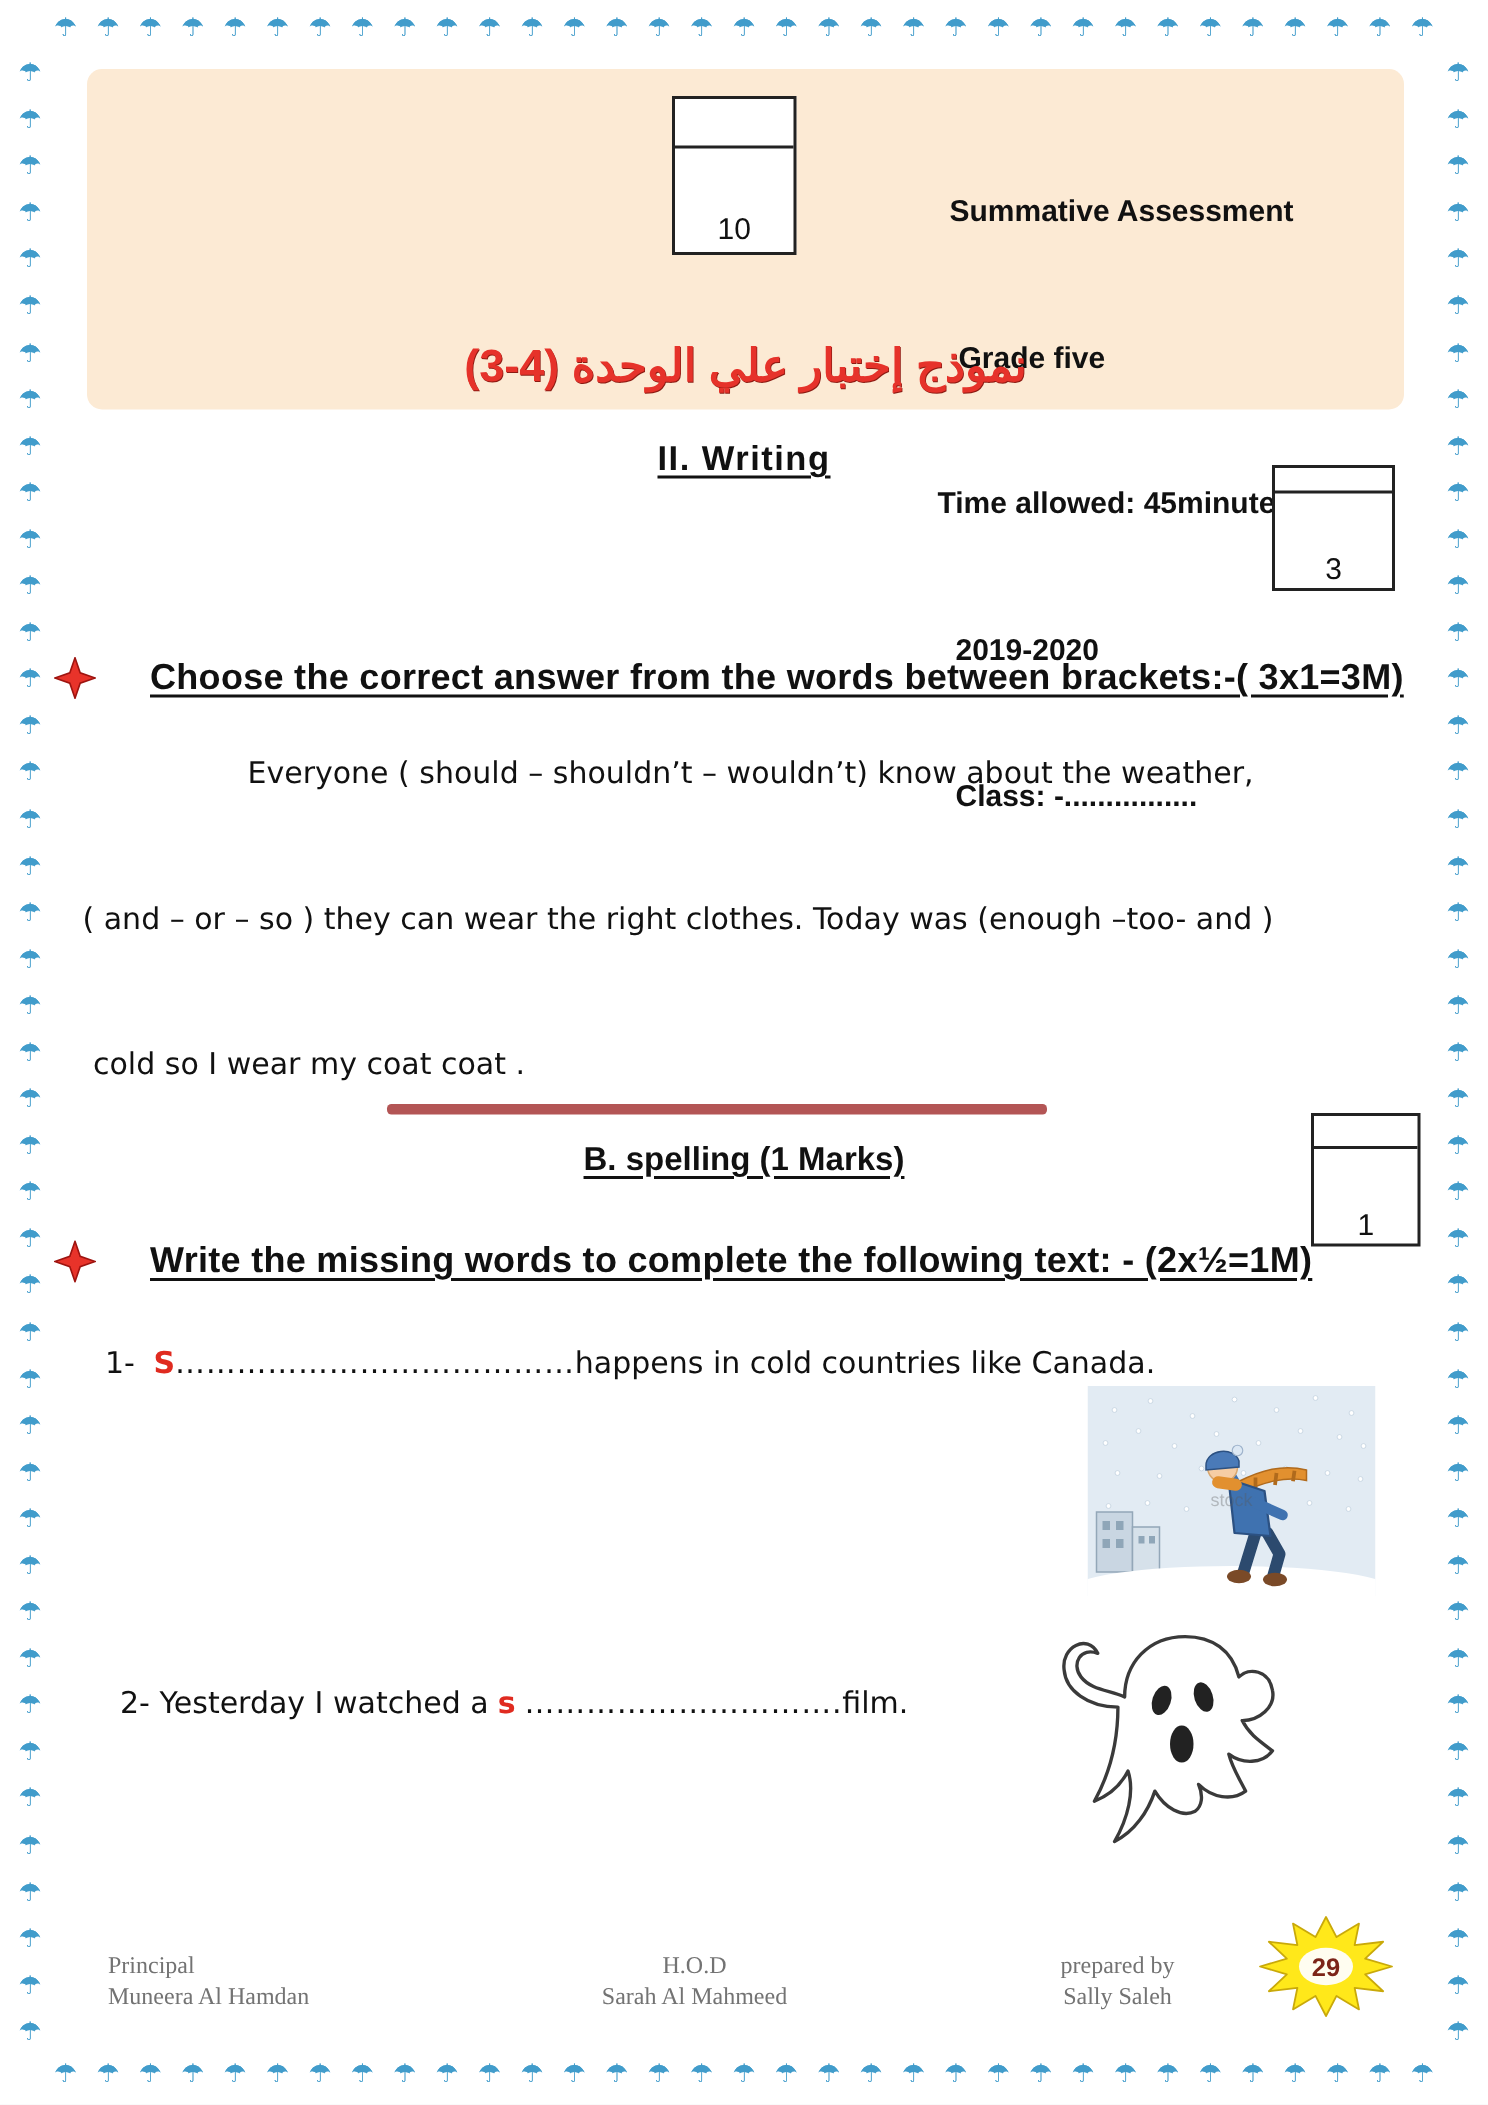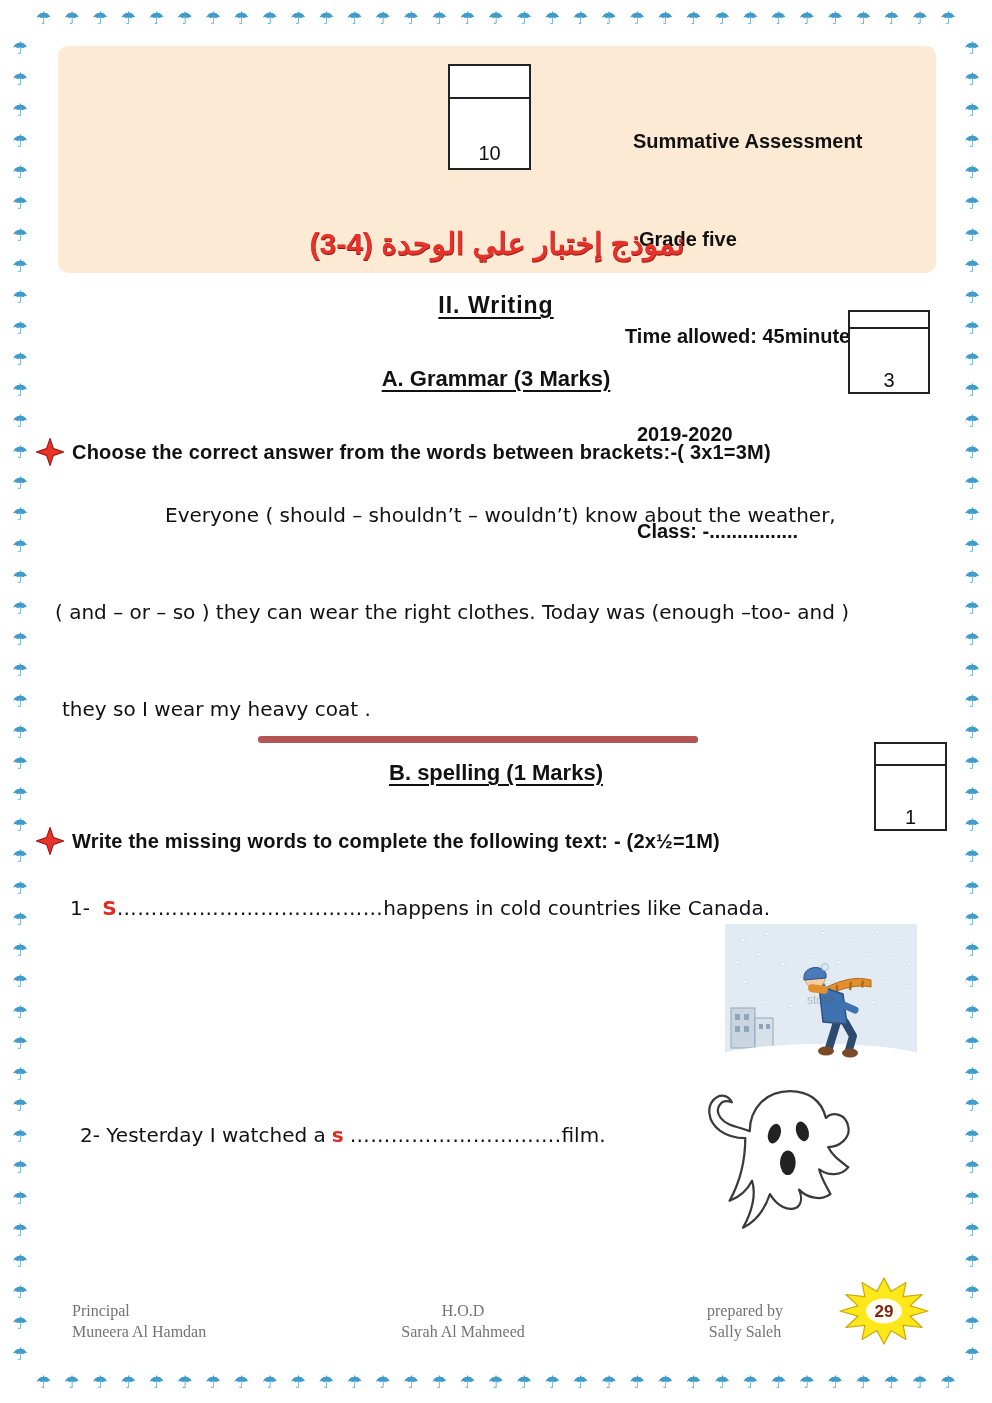--- a/index.html
+++ b/index.html
@@ -36,21 +36,21 @@
     text-decoration:underline; text-decoration-thickness:2px; text-underline-offset:4px; }
   .writing-title { top:292px; font-size:23px; letter-spacing:1px; }
   .grammar-title { top:366px; font-size:22px; }
   .spelling-title { top:760px; font-size:22px; }
 
   .grammar-score { left:848px; top:310px; width:82px; height:84px; }
   .spelling-score { left:874px; top:742px; width:73px; height:89px; }
 
   .instr-row { position:absolute; left:36px; display:flex; align-items:center; gap:8px; }
   .instr-1 { top:438px; } .instr-2 { top:827px; }
-  .instr-text { font-size:20px; font-weight:700; text-decoration-thickness:2px; text-underline-offset:4px; letter-spacing:0.2px; }
+  .instr-text { font-size:24px; font-weight:700; text-decoration:underline; text-decoration-thickness:2px; text-underline-offset:4px; letter-spacing:0.2px;margin-left:28px; }
 
   .para { position:absolute; font-family:"DejaVu Sans",sans-serif; font-size:20px; white-space:pre; }
   .g-line1 { top:503px; left:165px; }
   .g-line2 { top:600px; left:55px; }
   .g-line3 { top:697px; left:62px; }
 
   .divider { position:absolute; top:736px; left:258px; width:440px; height:7px; background:#b35555; border-radius:3px; }
 
   .q-line { position:absolute; font-family:"DejaVu Sans",sans-serif; font-size:20px; }
   .q1-line { top:896px; left:70px; }
@@ -253,32 +253,31 @@
     <div class="arabic-title" dir="rtl">نموذج إختبار علي الوحدة (4-3)</div>
   </div>
 
   <div class="center-title writing-title">II. Writing</div>
 
   <div class="score-box grammar-score">
     <div class="sb-top"></div>
     <div class="sb-bottom">3</div>
   </div>
 
-  <div class="center-title grammar-title">A. Grammar (3 Marks)</div>
 
   <div class="instr-row instr-1">
     <svg width="28" height="28" viewBox="0 0 26 26">
       <polygon points="13,0.5 16.2,9.8 25.5,13 16.2,16.2 13,25.5 9.8,16.2 0.5,13 9.8,9.8" fill="#e8332a" stroke="#9e1410" stroke-width="1"></polygon>
     </svg>
     <span class="instr-text">Choose the correct answer from the words between brackets:-( 3x1=3M)</span>
   </div>
 
   <div class="para g-line1">Everyone ( should – shouldn’t – wouldn’t) know about the weather,</div>
   <div class="para g-line2">( and – or – so ) they can wear the right clothes. Today was (enough –too- and )</div>
-  <div class="para g-line3">they so I wear my heavy coat .</div>
+  <div class="para g-line3">cold so I wear my coat coat .</div>
 
   <div class="divider"></div>
 
   <div class="center-title spelling-title">B. spelling (1 Marks)</div>
 
   <div class="score-box spelling-score">
     <div class="sb-top"></div>
     <div class="sb-bottom">1</div>
   </div>
 

